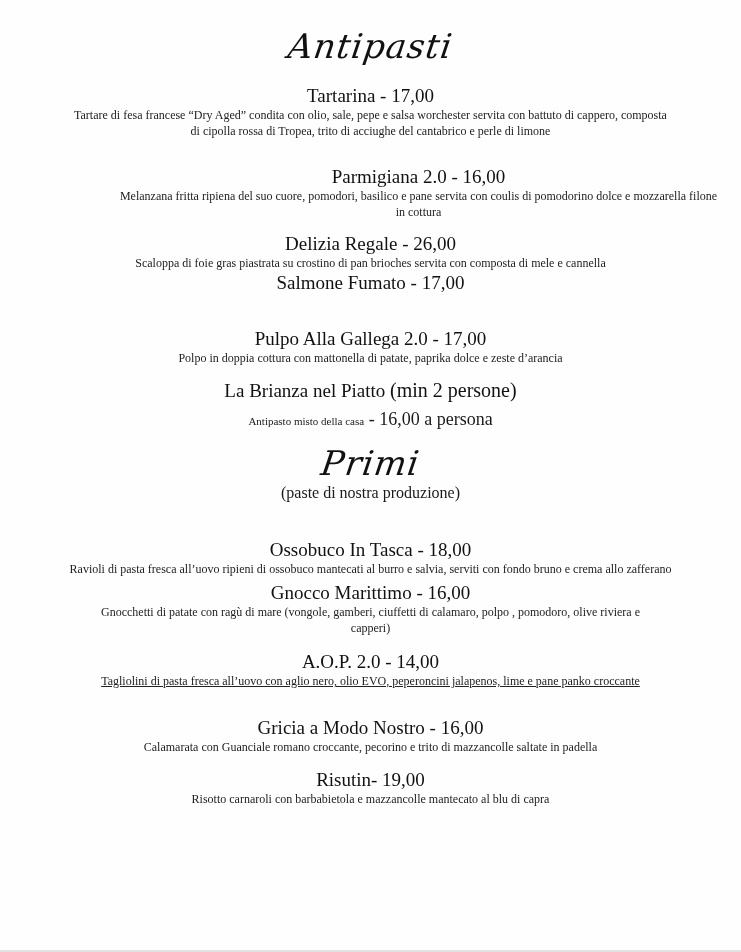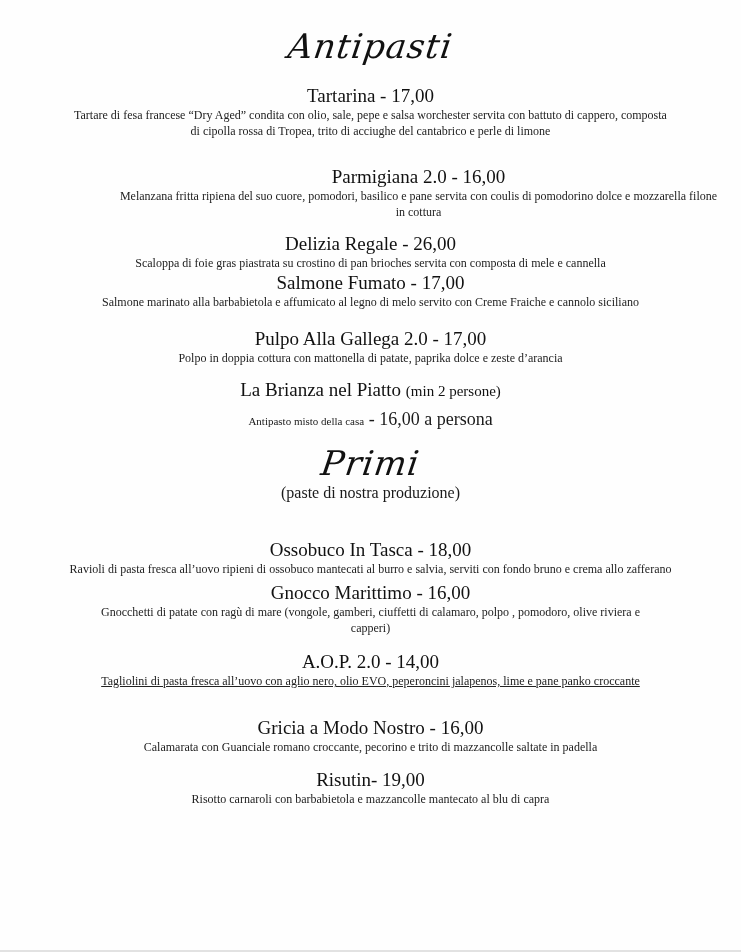--- a/index.html
+++ b/index.html
@@ -48,21 +48,21 @@
       font-size: 16px;
       line-height: 20px;
       color: #1a1a1a;
     }
     .dish-name {
       font-size: 19px;
       line-height: 22px;
       color: #111;
     }
     .dish-name .note {
-      font-size: 15px;
+      font-size: 20px;
     }
     .dish-desc {
       font-size: 12px;
       line-height: 16px;
       color: #222;
       padding: 0 70px;
     }
     .inline-price {
       font-size: 18px;
     }
@@ -87,21 +87,20 @@
     <div class="dish-desc">Melanzana fritta ripiena del suo cuore, pomodori, basilico e pane servita con coulis di pomodorino dolce e mozzarella filone in cottura</div>
   </div>
 
   <div class="block" style="top:233px;">
     <div class="dish-name">Delizia Regale - 26,00</div>
     <div class="dish-desc">Scaloppa di foie gras piastrata su crostino di pan brioches  servita con composta di mele e cannella</div>
   </div>
 
   <div class="block" style="top:272px;">
     <div class="dish-name">Salmone Fumato -  17,00</div>
-    <div class="dish-desc">Salmone marinato alla barbabietola e affumicato al legno di melo servito con Creme Fraiche e cannolo siciliano</div>
   </div>
 
   <div class="block" style="top:328px;">
     <div class="dish-name">Pulpo Alla Gallega 2.0 - 17,00</div>
     <div class="dish-desc">Polpo in doppia cottura con mattonella di patate, paprika dolce e zeste d’arancia</div>
   </div>
 
   <div class="block" style="top:379px;">
     <div class="dish-name">
       <span>La Brianza nel Piatto</span>

